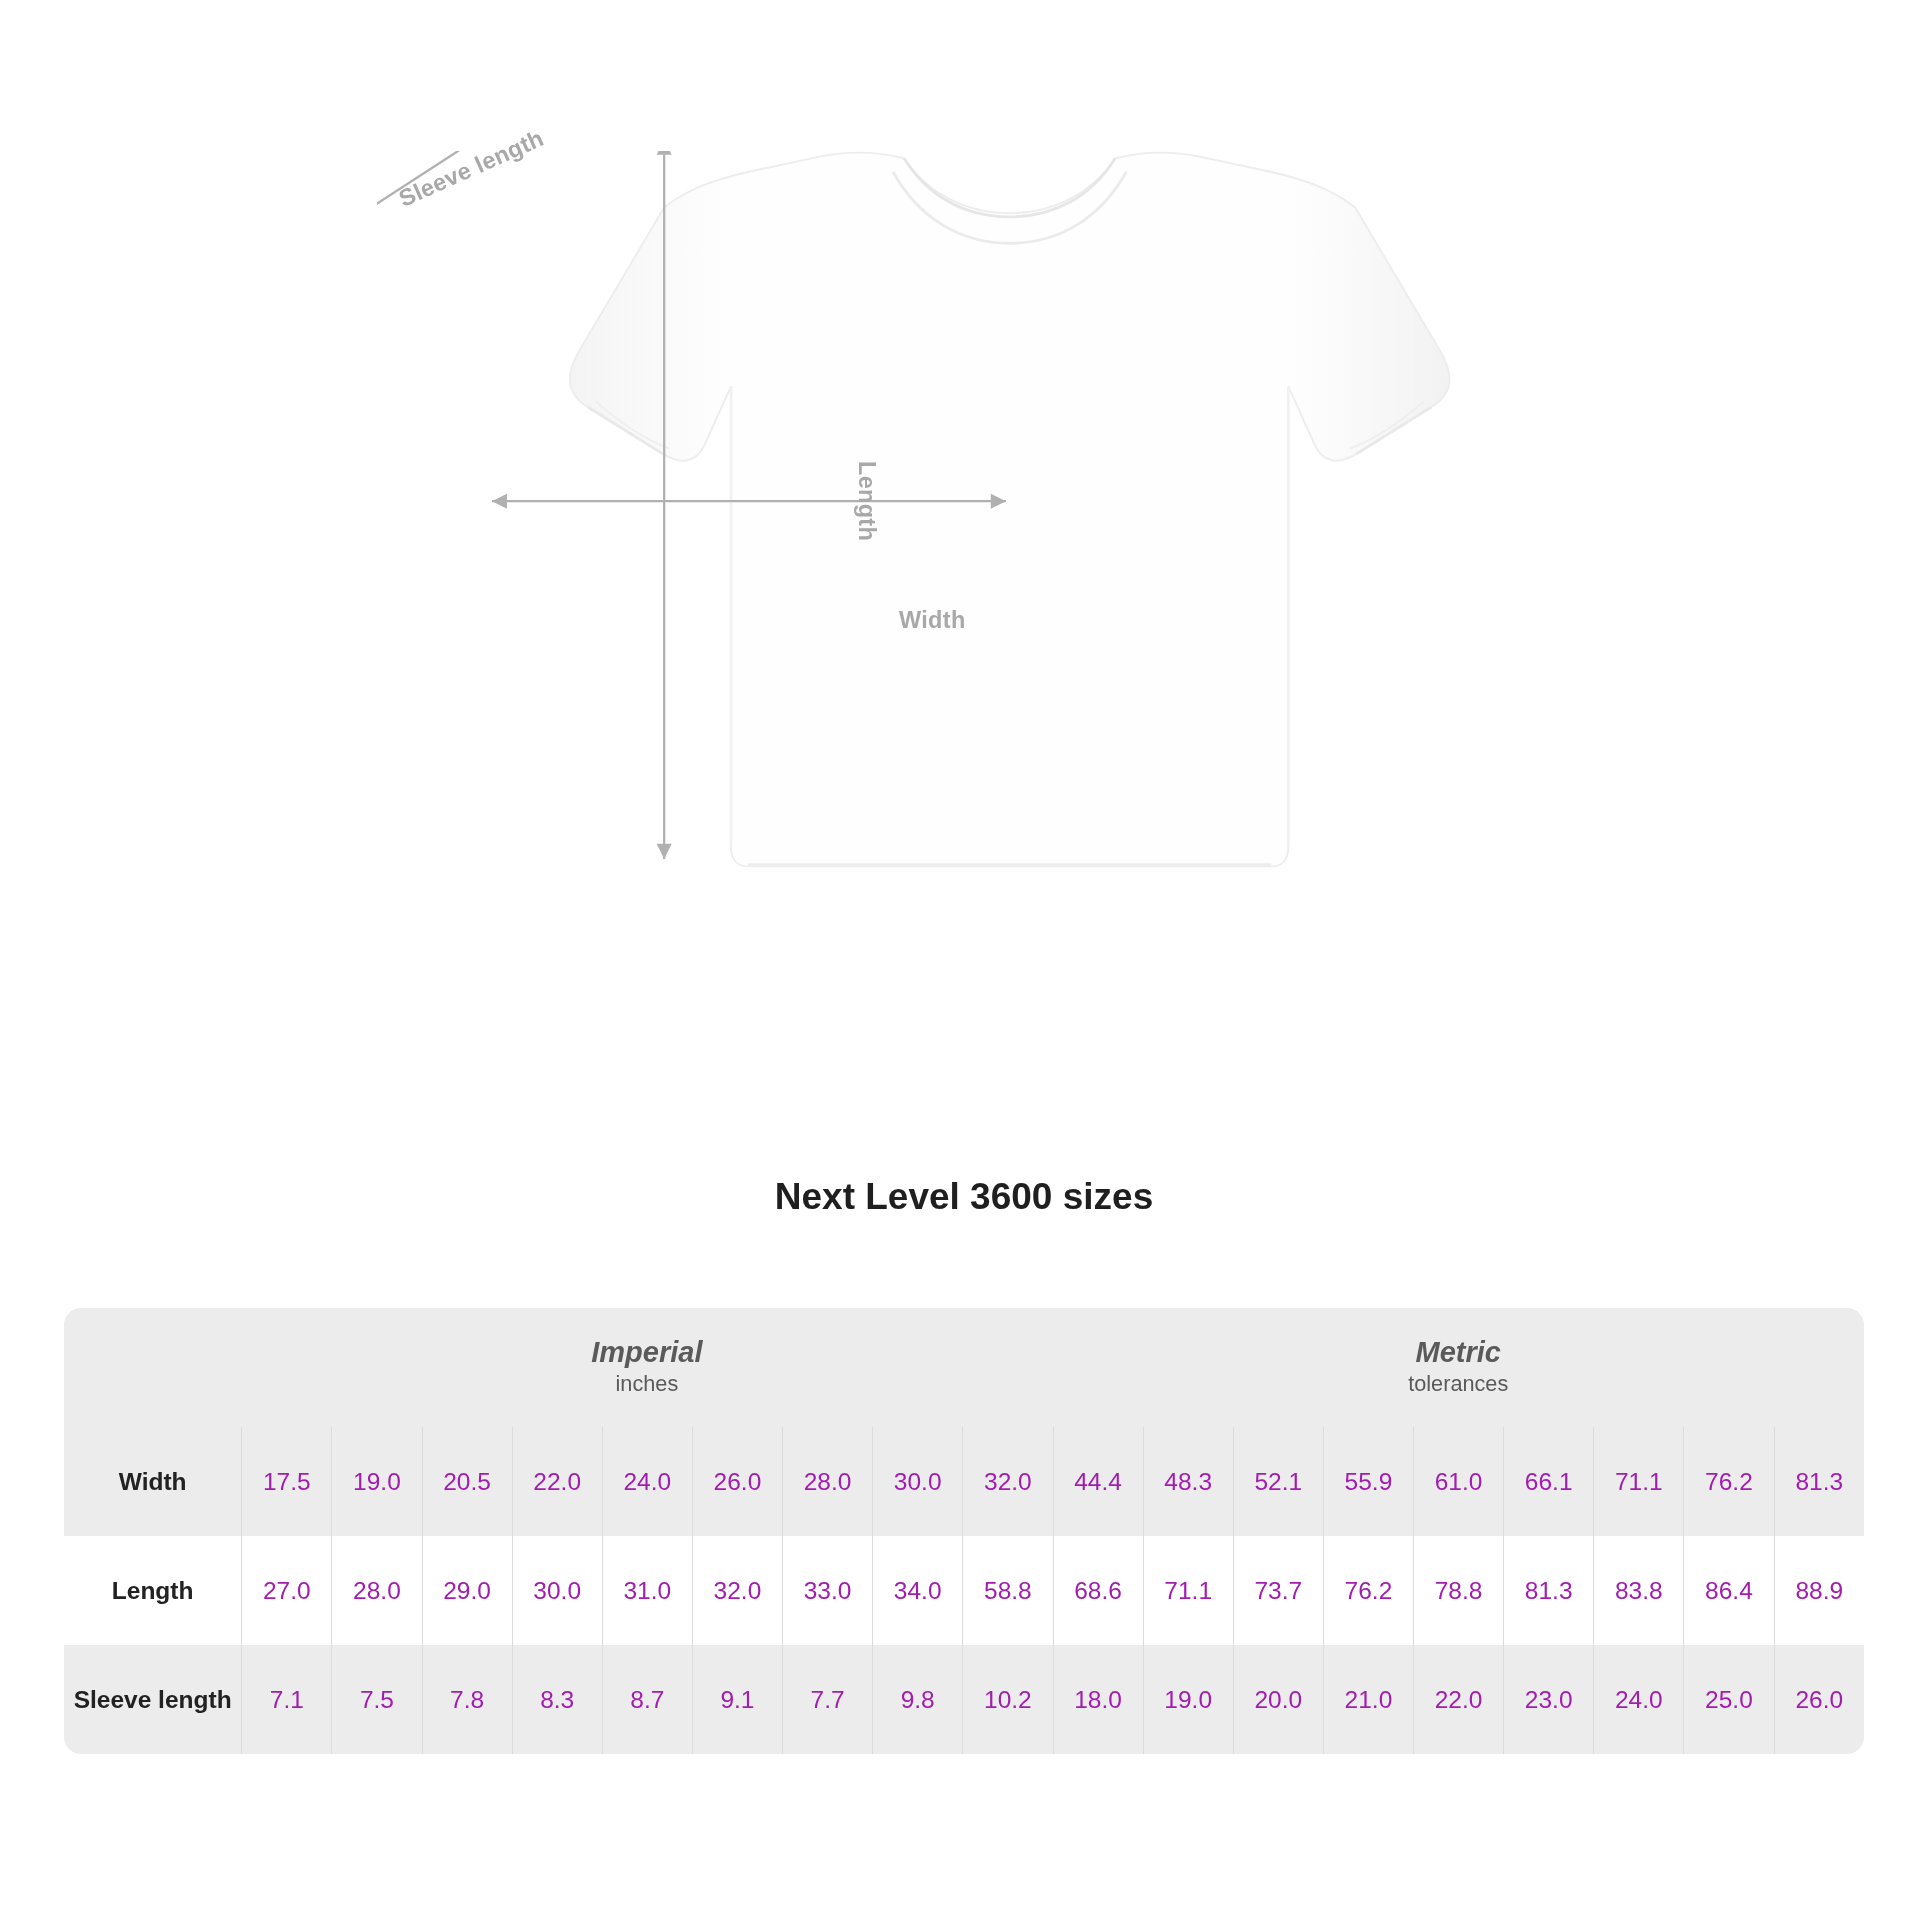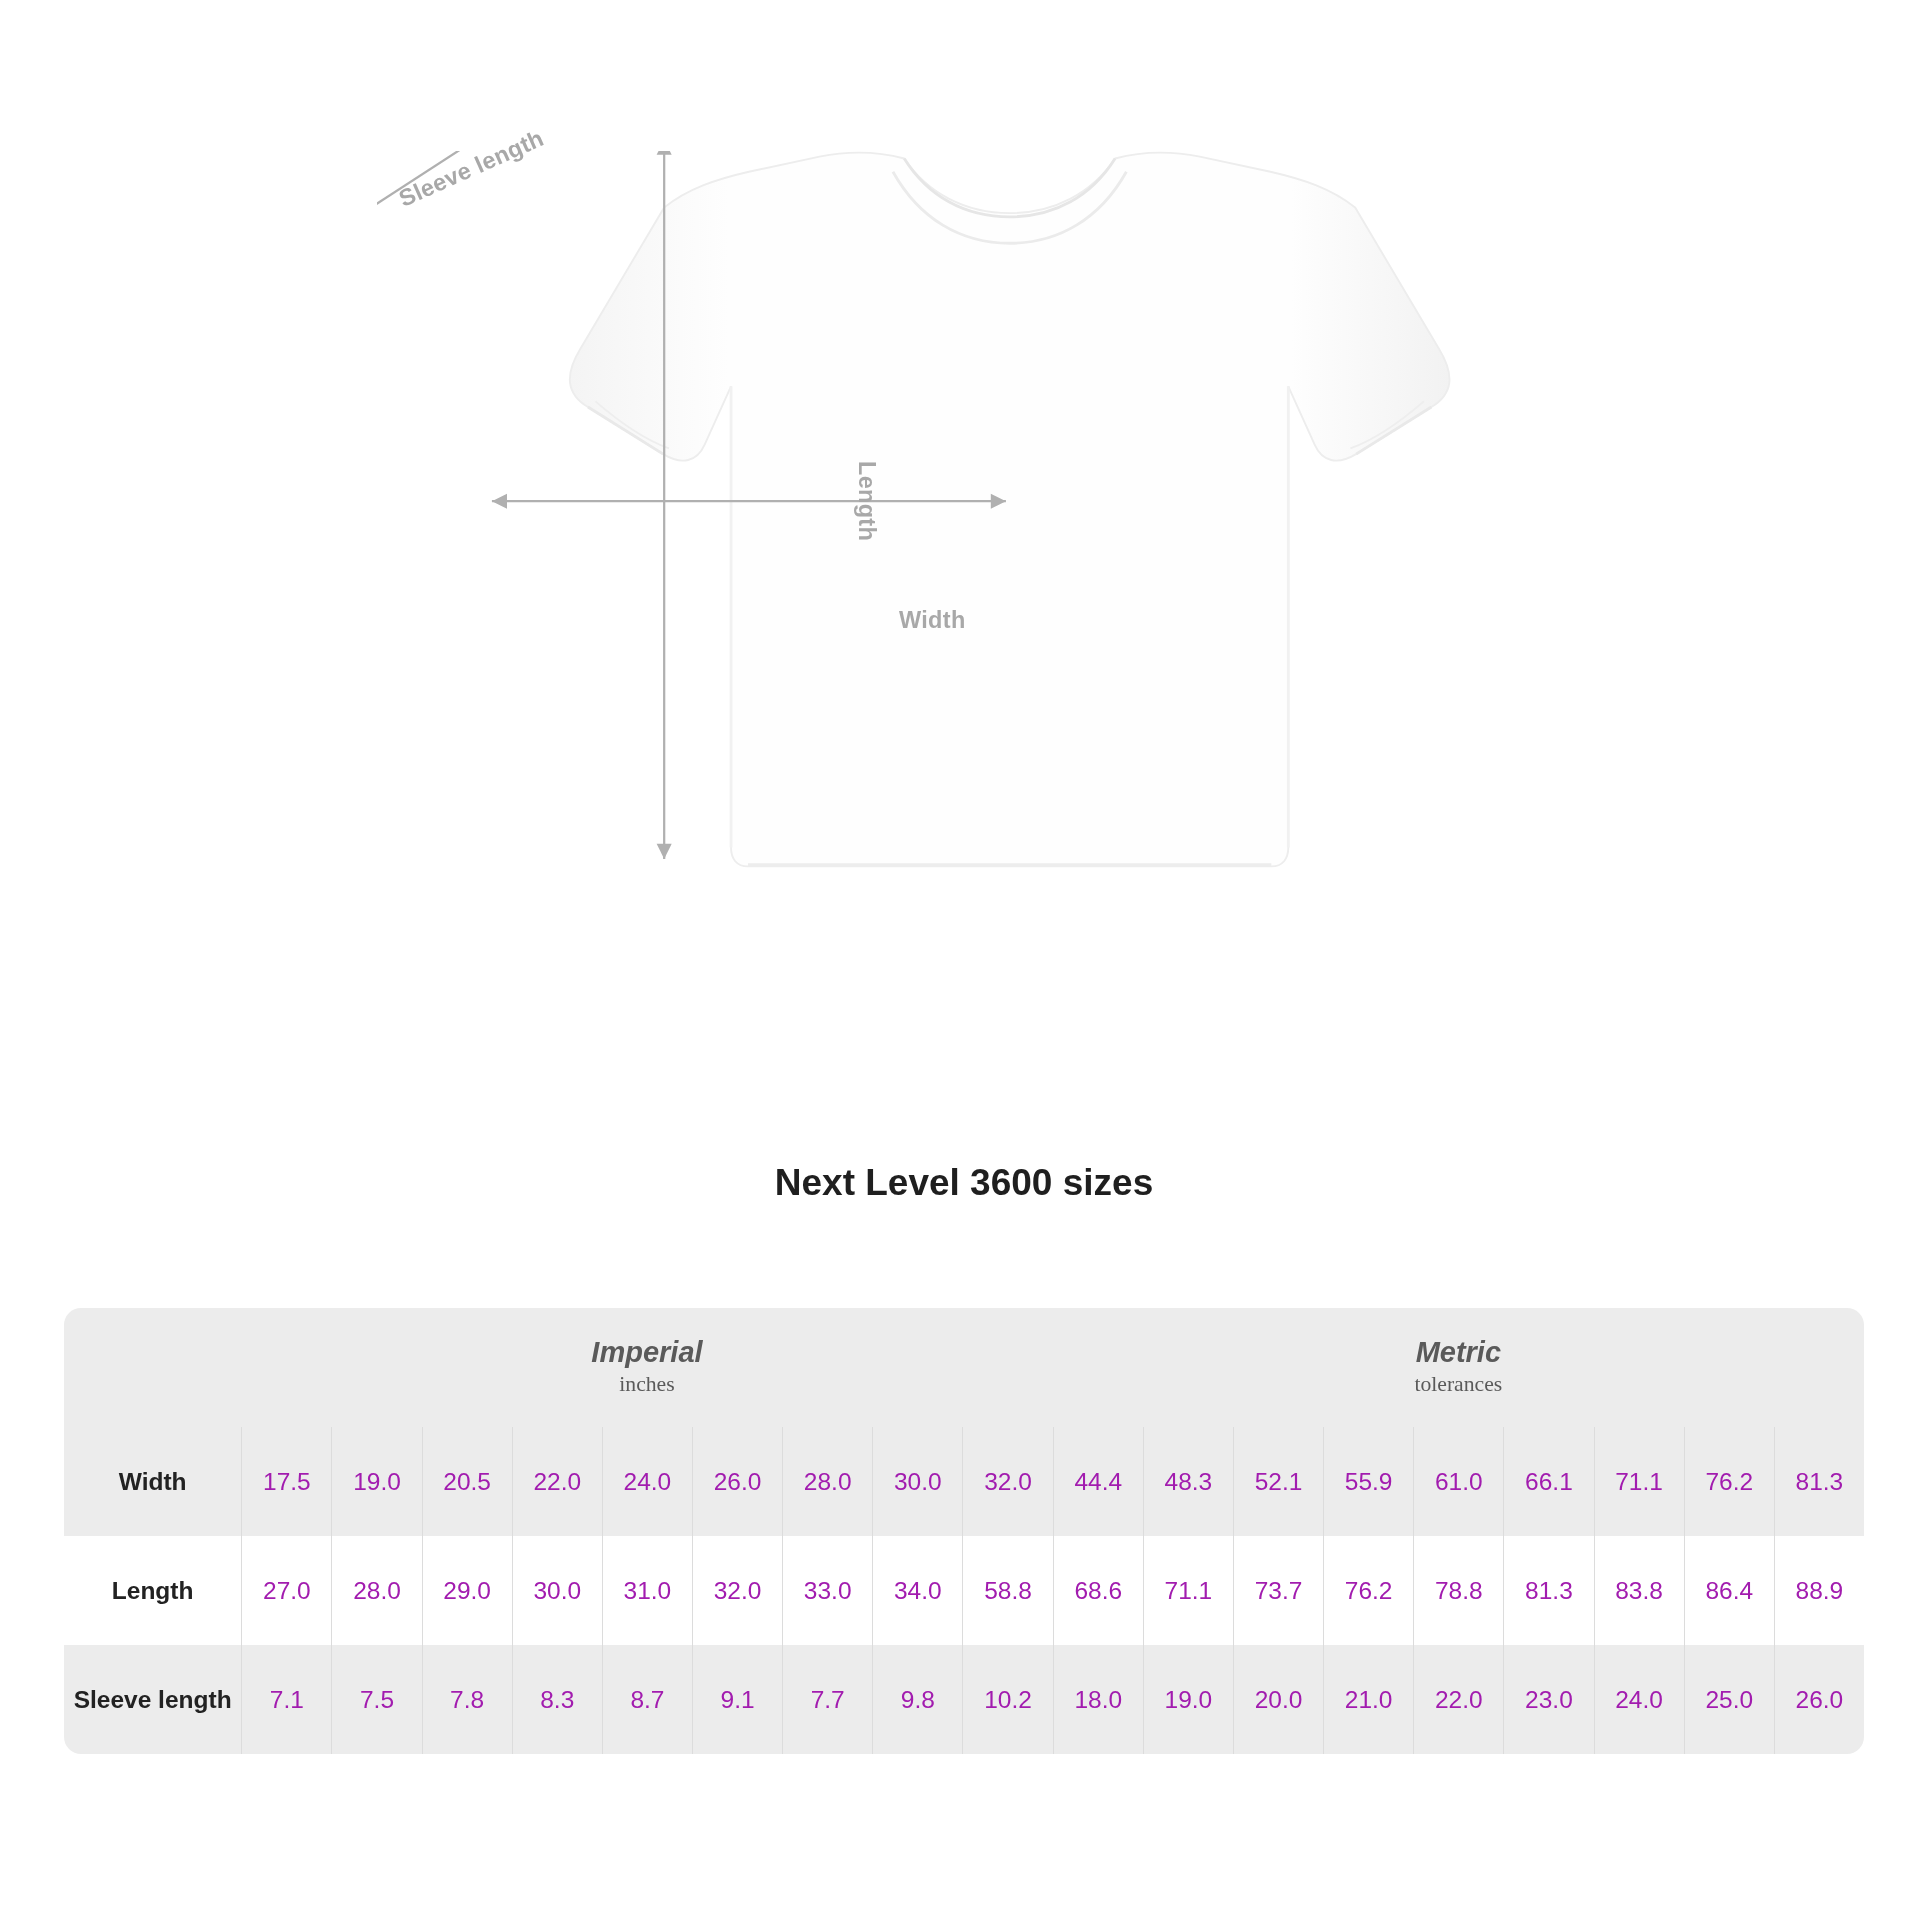--- a/index.html
+++ b/index.html
@@ -70,21 +70,21 @@
     position: absolute;
     top: 1158px;
     left: 0;
     width: 1928px;
     text-align: center;
   }
   .chart-title {
     font-size: 37px;
     font-weight: bold;
     color: #1f1f1f;
-    margin: 4px;
+    margin: 18px;
   }
   .chart-note {
     margin-top: 17px;
     font-size: 22.6px;
     font-style: italic;
     color: #4a4a4a;
   }
 
   
   .table-wrap {
@@ -113,21 +113,20 @@
     font-size: 29px;
     font-weight: bold;
     font-style: italic;
     color: #5a5a5a;
     line-height: 1.15;
   }
   .unit-head .unit-sub {
     font-size: 21.7px;
     color: #5a5a5a;
     line-height: 1.4;
-    font-family: Liberation Serif, serif;
   }
   .corner-cell {
     background: #ececec;
   }
   .hdr-row td {
     height: 102px;
     background: #ffffff;
     font-size: 23.5px;
     font-weight: bold;
     color: #333333;

